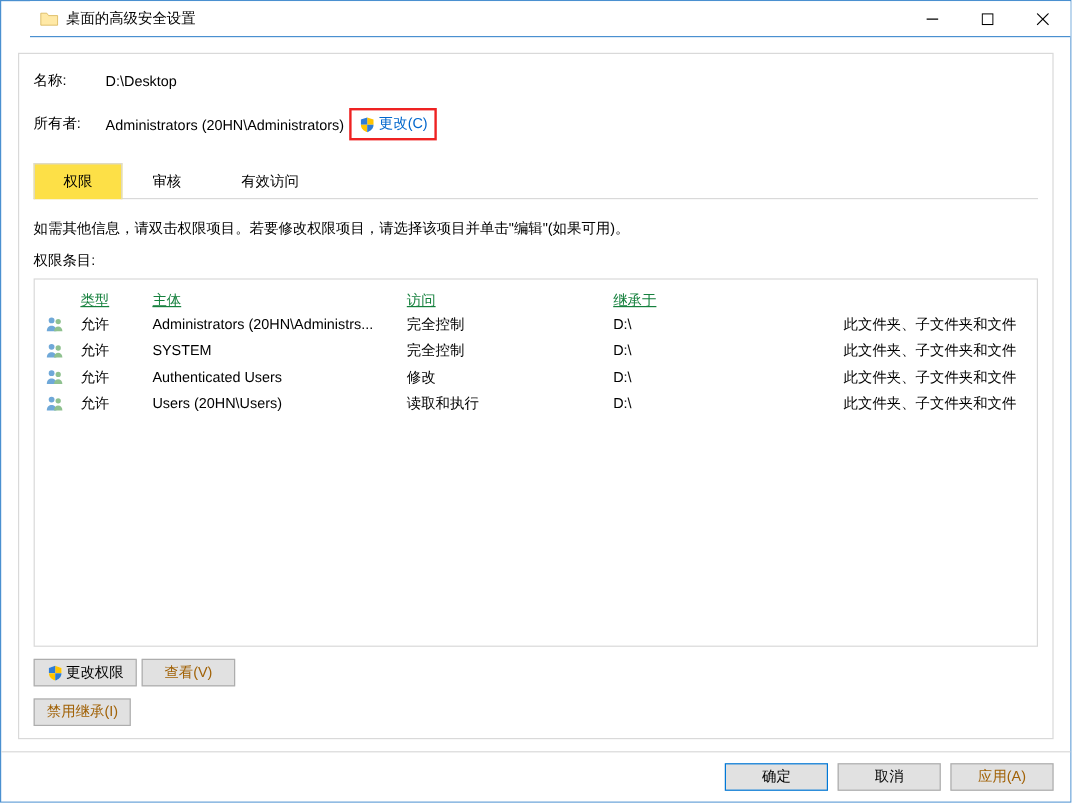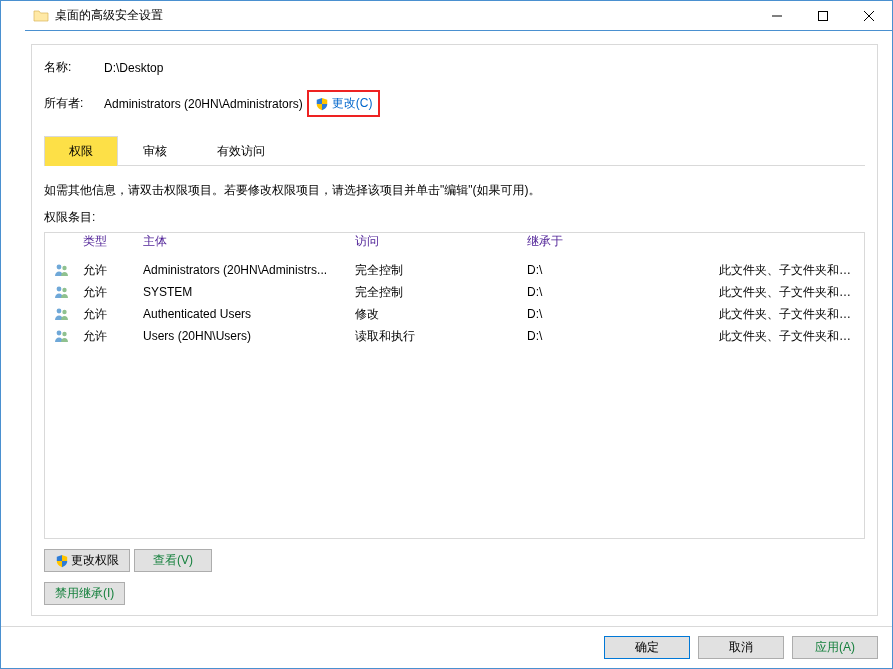--- a/index.html
+++ b/index.html
@@ -3,49 +3,49 @@
   <meta charset="utf-8">
   <style>
     * { box-sizing: border-box; margin: 0; padding: 0; font-family: "Microsoft YaHei", "Segoe UI", sans-serif; }
     body { background: #fff; width: 893px; height: 669px; overflow: hidden; font-size: 12px; }
     .window { width: 893px; height: 669px; border: 1px solid #4a90d0; display: flex; flex-direction: column; }
     .titlebar { height: 30px; background: #fff; display: flex; align-items: center; border-bottom: 1px solid #4a90d0; margin-left: 24px; }
     .titlebar-icon { width: 16px; height: 16px; margin: 0 6px 0 8px; display:flex; align-items:center; justify-content:center;}
     .titlebar-title { flex: 1; font-size: 12px; color: #000; }
     .win-controls { display: flex; height: 100%; }
     .win-btn { width: 46px; display: flex; align-items: center; justify-content: center; color: #000; cursor: default; }
-    .content-area { flex: 1; padding: 13px 14px 10px 14px; display: flex; flex-direction: column; margin-left: 16px; }
+    .content-area { flex: 1; padding: 13px 14px 10px 14px; display: flex; flex-direction: column; }
     .inner-panel { flex: 1; border: 1px solid #d9d9d9; padding: 14px 12px 10px 12px; display: flex; flex-direction: column; position: relative; }
     .info-row { display: flex; align-items: center; margin-bottom: 14px; font-size: 12px; }
     .info-label { width: 60px; color: #000; }
     .info-value { color: #000; }
     .owner-val { display: flex; align-items: center; }
     .change-wrap { display: inline-flex; align-items: center; border: 2px solid #e22; padding: 3px 6px; margin-left: 4px; }
     .shield-icon { width: 14px; height: 14px; margin-right: 3px; display:flex; align-items:center; justify-content:center; }
     .change-link { color: #0066cc; cursor: pointer; }
     .tabs { display: flex; border-bottom: 1px solid #d9d9d9; margin-top: 4px; }
     .tab { padding: 6px 24px; font-size: 12px; cursor: pointer; border: 1px solid transparent; border-bottom: none; position: relative; top: 1px; }
     .tab.active { border-color: #d9d9d9; background: #fde047; }
     .help-text { margin: 16px 0 10px 0; font-size: 12px; color: #000; }
     .list-label { font-size: 12px; margin-bottom: 6px; }
     .list-box { border: 1px solid #d9d9d9; flex: 1; overflow: hidden; }
-    .list-header { display: flex; height: 26px; align-items: flex-start; font-size: 12px; color: #4c1d95; }
+    .list-header { display: flex; height: 26px; align-items: flex-end; font-size: 12px; color: #15803d; text-decoration: underline; }
     .col-icon { width: 34px; }
     .col-type { width: 60px; padding-left: 0; }
     .col-principal { width: 212px; }
     .col-access { width: 172px; }
     .col-inherit { width: 192px; }
     .col-apply { flex: 1; }
     .list-header > div { padding: 0 4px; }
     .list-row { display: flex; height: 22px; align-items: center; font-size: 12px; }
     .list-row > div { padding: 0 4px; white-space: nowrap; overflow: hidden; text-overflow: ellipsis; }
     .row-icon { width:16px; height:16px; display:flex; align-items:center; justify-content:center; }
     .btn-row { display: flex; gap: 4px; margin-top: 10px; }
     .btn { height: 23px; padding: 0 10px; font-size: 12px; border: 1px solid #adadad; background: #e1e1e1; cursor: default; display: inline-flex; align-items: center; justify-content: center; min-width: 78px; }
-    .btn.disabled { color: #15803d; }
+    .btn.disabled { color: #a16207; }
     .btn .shield-icon { margin-right: 2px; }
     .footer { height: 42px; border-top: 1px solid #d9d9d9; display: flex; align-items: center; justify-content: flex-end; padding-right: 14px; gap: 8px; }
     .footer .btn { min-width: 86px; }
     .footer .btn.primary { border-color: #0078d7; }
   </style>
 </head>
 <body>
 
 <div class="window">
   <div class="titlebar">

